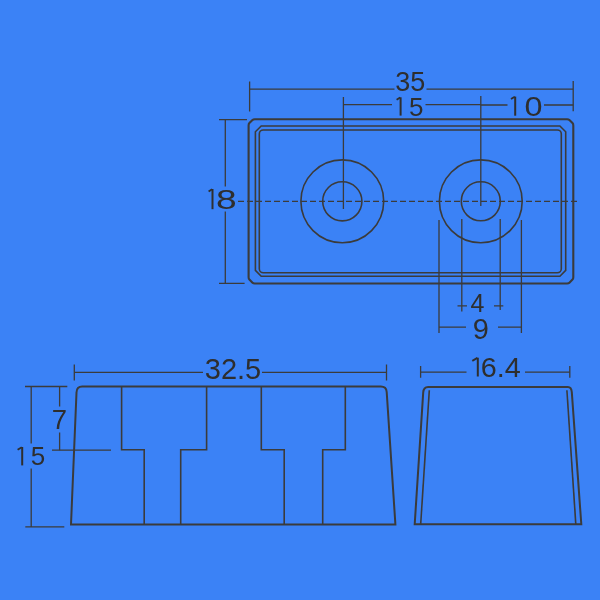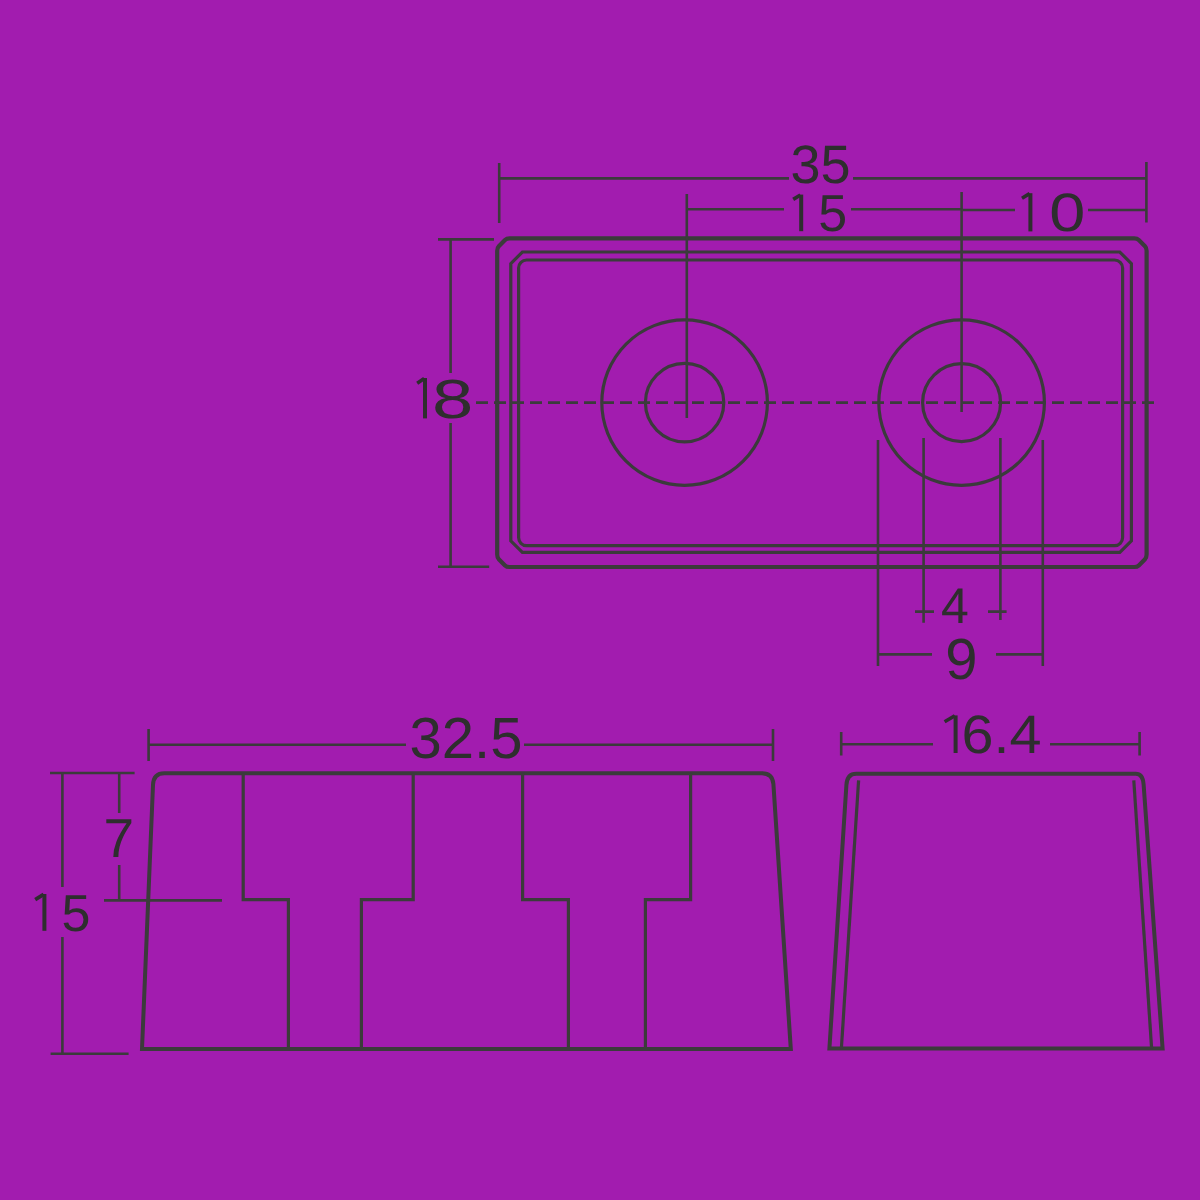--- a/index.html
+++ b/index.html
@@ -1,16 +1,16 @@
 <!DOCTYPE html>
 <html><head>
 <meta charset="utf-8">
 <style>
   html,body{margin:0;padding:0;background:#ffffff;}
-  .wrap{width:600px;height:600px;position:relative;background:#a21caf;}
+  .wrap{width:600px;height:600px;position:relative;background:#3b82f6;}
   svg{position:absolute;left:0;top:0;}
   text{font-family:"Liberation Sans",sans-serif;fill:#2e2e2e;}
 </style>
 </head>
 <body>
 <div class="wrap">
 <svg width="600" height="600" viewBox="0 0 600 600">
   <g fill="none" stroke="#3b3b3b" stroke-width="1.6">
 
     <path d="M 254.8 119.2 H 567.1 Q 568.6 119.2 569.4 120 L 572.5 123.1 Q 573.3 123.9 573.3 125.4 V 277.3 Q 573.3 278.8 572.5 279.6 L 569.4 282.7 Q 568.6 283.5 567.1 283.5 H 254.8 Q 253.3 283.5 252.5 282.7 L 249.4 279.6 Q 248.6 278.8 248.6 277.3 V 125.4 Q 248.6 123.9 249.4 123.1 L 252.5 120 Q 253.3 119.2 254.8 119.2 Z" stroke-width="2.1"></path>

